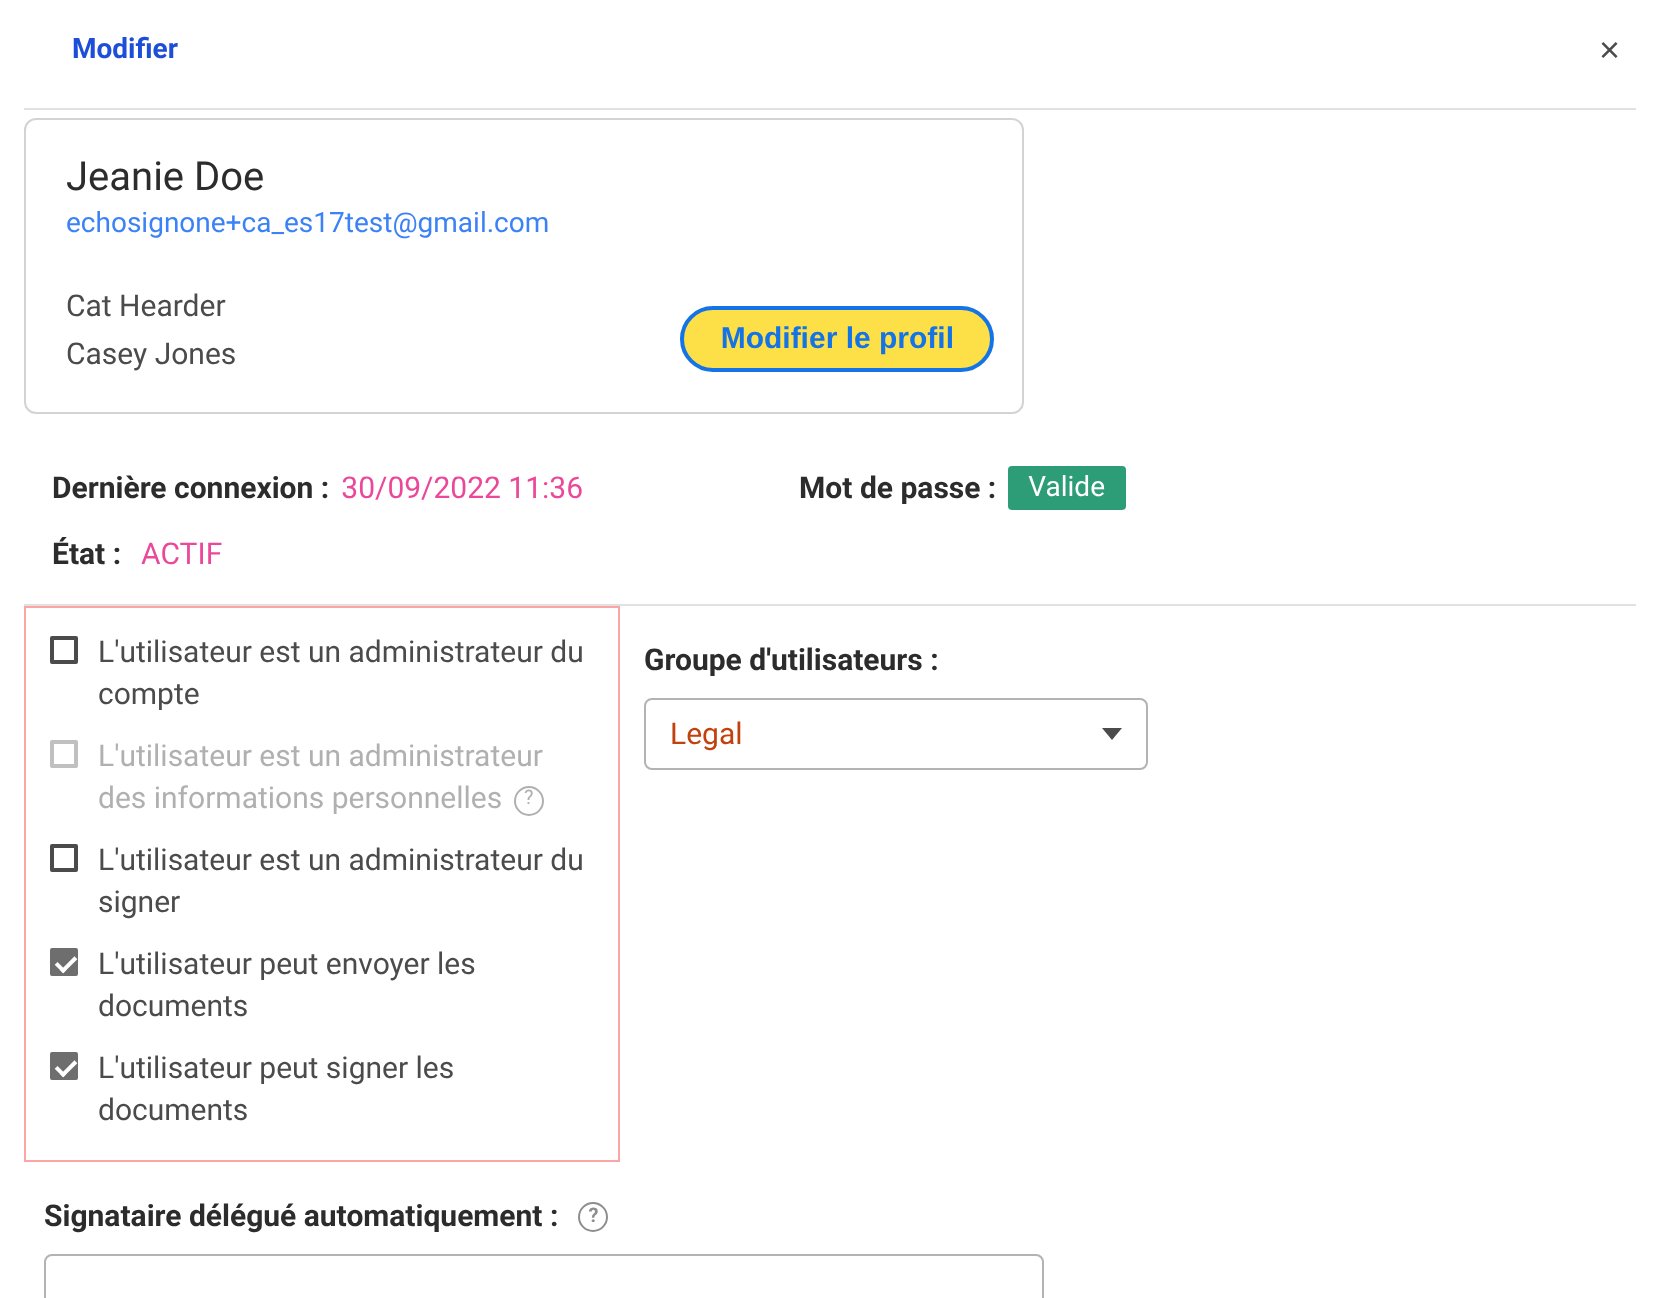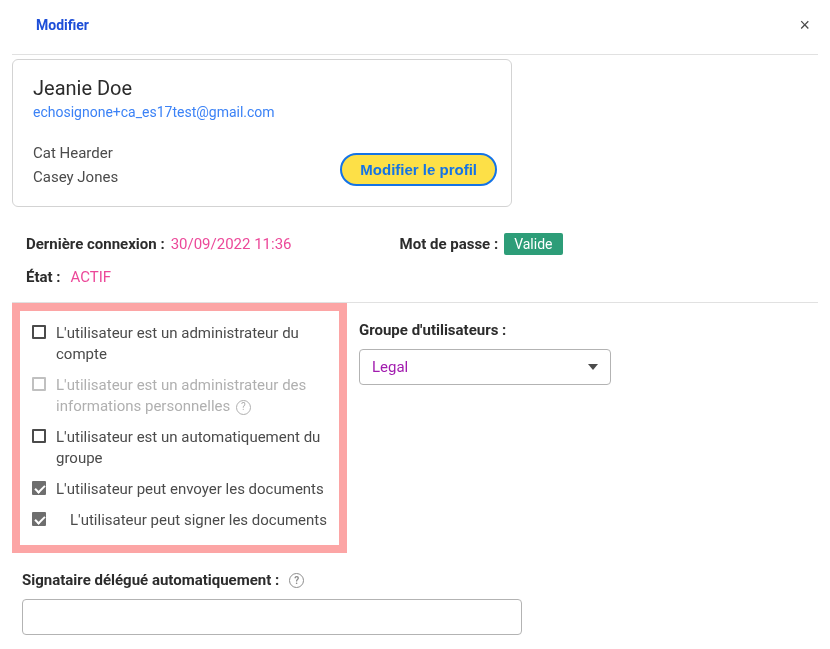--- a/index.html
+++ b/index.html
@@ -97,23 +97,23 @@
       border: none;
       border-top: 1px solid #e1e1e1;
       margin: 14px 0 0 0;
     }
     .perm-container {
       display: flex;
       gap: 12px;
       align-items: flex-start;
     }
     .highlight-box {
-      border: 8px solid #fca5a5;
+      border: 1px solid #fca5a5;
       padding: 10px 8px 12px 8px;
-      width: 335px;
+      width: 298px;
       margin-left: 0;
     }
     .checkbox-row {
       display: flex;
       align-items: flex-start;
       gap: 10px;
       margin-bottom: 6px;
       padding: 2px 4px;
     }
     .checkbox {
@@ -177,21 +177,21 @@
     .select-wrap {
       border: 1px solid #b3b3b3;
       border-radius: 4px;
       width: 252px;
       padding: 8px 12px;
       display: flex;
       justify-content: space-between;
       align-items: center;
       cursor: pointer;
     }
-    .select-value { font-size: 15px; color: #a21caf; }
+    .select-value { font-size: 15px; color: #c2410c; }
     .caret {
       width: 0; height: 0;
       border-left: 5px solid transparent;
       border-right: 5px solid transparent;
       border-top: 6px solid #4b4b4b;
     }
     .delegate-section {
       padding: 18px 10px 0 10px;
     }
     .delegate-label {
@@ -267,21 +267,21 @@
     <div class="checkbox-row">
       <div class="checkbox disabled"></div>
       <div class="checkbox-label disabled">
         <span>L'utilisateur est un administrateur des informations personnelles</span>
         <span class="help-icon">?</span>
       </div>
     </div>
 
     <div class="checkbox-row">
       <div class="checkbox"></div>
-      <div class="checkbox-label">L'utilisateur est un automatiquement du groupe</div>
+      <div class="checkbox-label">L'utilisateur est un administrateur du signer</div>
     </div>
 
     <div class="checkbox-row">
       <div class="checkbox checked"></div>
       <div class="checkbox-label">L'utilisateur peut envoyer les documents</div>
     </div>
 
     <div class="checkbox-row" style="margin-bottom:0;justify-content:space-between;">
       <div class="checkbox checked"></div>
       <div class="checkbox-label">L'utilisateur peut signer les documents</div>

